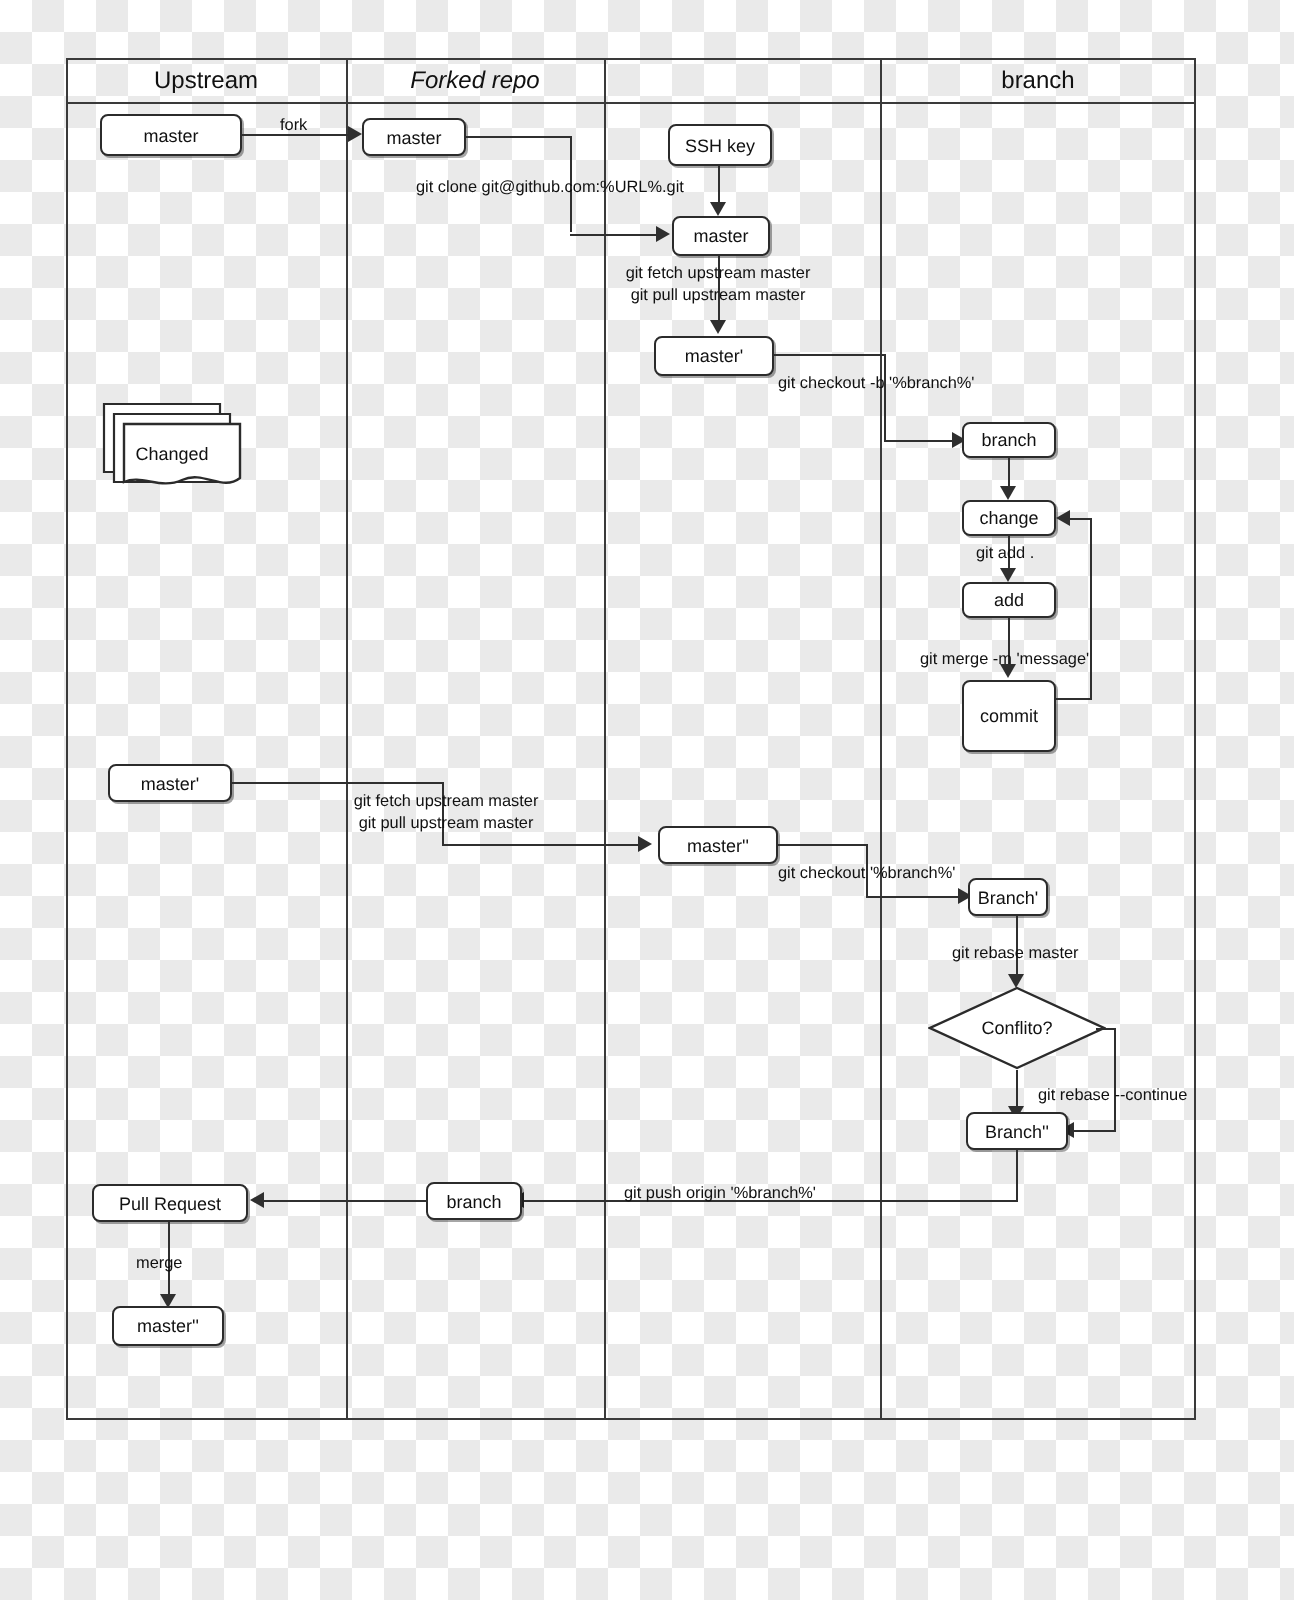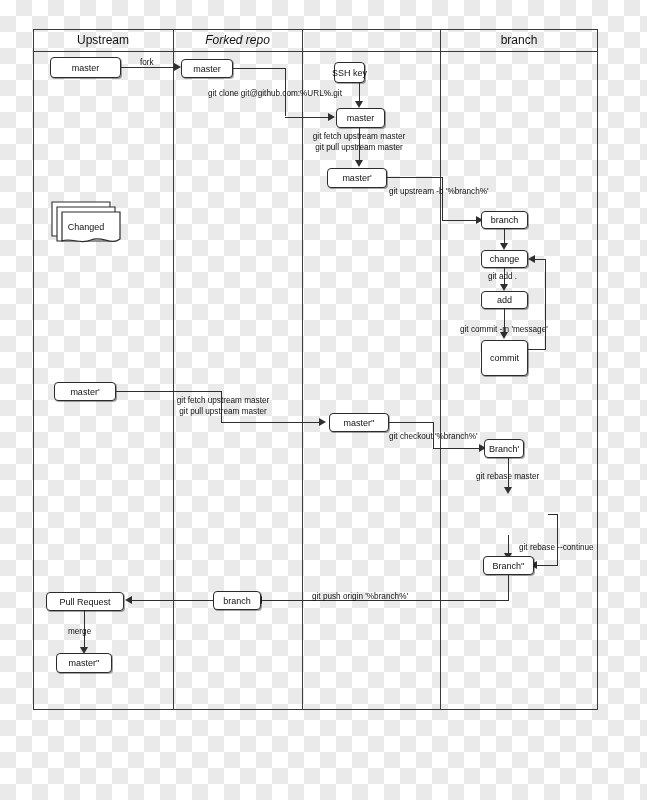--- a/index.html
+++ b/index.html
@@ -175,39 +175,39 @@
   <div class="elabel" style="left:140px; top:58px;">fork</div>
 
   <div class="node" style="left:181px; top:59px; width:52px; height:19px;">master</div>
 
   <div class="hline" style="left:233px; top:68px; width:52px;"></div>
   <div class="vline" style="left:285px; top:68px; height:48px;"></div>
   <div class="hline" style="left:285px; top:117px; width:44px;"></div>
   <div class="arrow arrow-right" style="left:328px; top:113px;"></div>
   <div class="elabel" style="left:196px; top:89px;padding-left:12px;">git clone git@github.com:%URL%.git</div>
 
-  <div class="node" style="left:334px; top:62px; width:31px; height:21px;">SSH key</div>
+  <div class="node" style="left:334px; top:62px; width:52px; height:21px;">SSH key</div>
 
   <div class="vline" style="left:359px; top:83px; height:19px;"></div>
   <div class="arrow arrow-down" style="left:355px; top:101px;"></div>
 
   <div class="node" style="left:336px; top:108px; width:49px; height:20px;">master</div>
 
   <div class="vline" style="left:359px; top:128px; height:33px;"></div>
   <div class="arrow arrow-down" style="left:355px; top:160px;"></div>
   <div class="elabel center" style="left:306px; top:132px; width:106px;">git fetch upstream master</div>
   <div class="elabel center" style="left:306px; top:143px; width:106px;">git pull upstream master</div>
 
   <div class="node" style="left:327px; top:168px; width:60px; height:20px;">master'</div>
 
   <div class="hline" style="left:387px; top:177px; width:56px;"></div>
   <div class="vline" style="left:442px; top:177px; height:43px;"></div>
   <div class="hline" style="left:442px; top:220px; width:35px;"></div>
   <div class="arrow arrow-right" style="left:476px; top:216px;"></div>
-  <div class="elabel" style="left:389px; top:187px;">git upstream -b '%branch%'</div>
+  <div class="elabel" style="left:389px; top:187px;">git checkout -b '%branch%'</div>
 
   <div class="docstack" style="left:48px; top:196px; width:76px; height:58px;">
     <svg width="76" height="58" viewBox="0 0 76 58">
       <path d="M4 6 h58 v34 h-58 z" fill="#ffffff" stroke="#2b2b2b" stroke-width="1.1"></path>
       <path d="M9 11 h58 v34 h-58 z" fill="#ffffff" stroke="#2b2b2b" stroke-width="1.1"></path>
       <path d="M14 16 h58 v27 c-9 7 -18 -4 -29 1 c-11 5 -20 -3 -29 1 z" fill="#ffffff" stroke="#2b2b2b" stroke-width="1.2"></path>
     </svg>
     <div class="doclabel">Changed</div>
   </div>
 
@@ -219,21 +219,21 @@
   <div class="node" style="left:481px; top:250px; width:47px; height:18px;">change</div>
 
   <div class="vline" style="left:504px; top:268px; height:17px;"></div>
   <div class="arrow arrow-down" style="left:500px; top:284px;"></div>
   <div class="elabel" style="left:488px; top:272px;">git add .</div>
 
   <div class="node" style="left:481px; top:291px; width:47px; height:18px;">add</div>
 
   <div class="vline" style="left:504px; top:309px; height:24px;"></div>
   <div class="arrow arrow-down" style="left:500px; top:332px;"></div>
-  <div class="elabel" style="left:460px; top:325px;">git commit -m 'message'</div>
+  <div class="elabel" style="left:460px; top:325px;">git merge -m 'message'</div>
 
   <div class="node" style="left:481px; top:340px; width:47px; height:36px;">commit</div>
 
   <div class="hline" style="left:528px; top:349px; width:18px;"></div>
   <div class="vline" style="left:545px; top:259px; height:91px;"></div>
   <div class="hline" style="left:535px; top:259px; width:11px;"></div>
   <div class="arrow arrow-left" style="left:528px; top:255px;"></div>
 
   <div class="node" style="left:54px; top:382px; width:62px; height:19px;">master'</div>
 
@@ -251,20 +251,26 @@
   <div class="hline" style="left:433px; top:448px; width:47px;"></div>
   <div class="arrow arrow-right" style="left:479px; top:444px;"></div>
   <div class="elabel" style="left:389px; top:432px;">git checkout '%branch%'</div>
 
   <div class="node" style="left:484px; top:439px; width:40px; height:19px;">Branch'</div>
 
   <div class="vline" style="left:508px; top:458px; height:30px;"></div>
   <div class="arrow arrow-down" style="left:504px; top:487px;"></div>
   <div class="elabel" style="left:476px; top:472px;">git rebase master</div>
 
+  <div class="diamond" style="left:464px; top:493px; width:89px; height:42px;">
+    <svg width="89" height="42" viewBox="0 0 89 42">
+      <polygon points="44.5,1 88,21 44.5,41 1,21" fill="#ffffff" stroke="#2b2b2b" stroke-width="1.2"></polygon>
+    </svg>
+    <div class="dlabel">Conflito?</div>
+  </div>
 
   <div class="vline" style="left:508px; top:535px; height:19px;"></div>
   <div class="arrow arrow-down" style="left:504px; top:553px;"></div>
 
   <div class="hline" style="left:548px; top:514px; width:10px;"></div>
   <div class="vline" style="left:557px; top:514px; height:51px;"></div>
   <div class="hline" style="left:537px; top:565px; width:21px;"></div>
   <div class="arrow arrow-left" style="left:530px; top:561px;"></div>
   <div class="elabel" style="left:519px; top:543px;">git rebase --continue</div>
 

